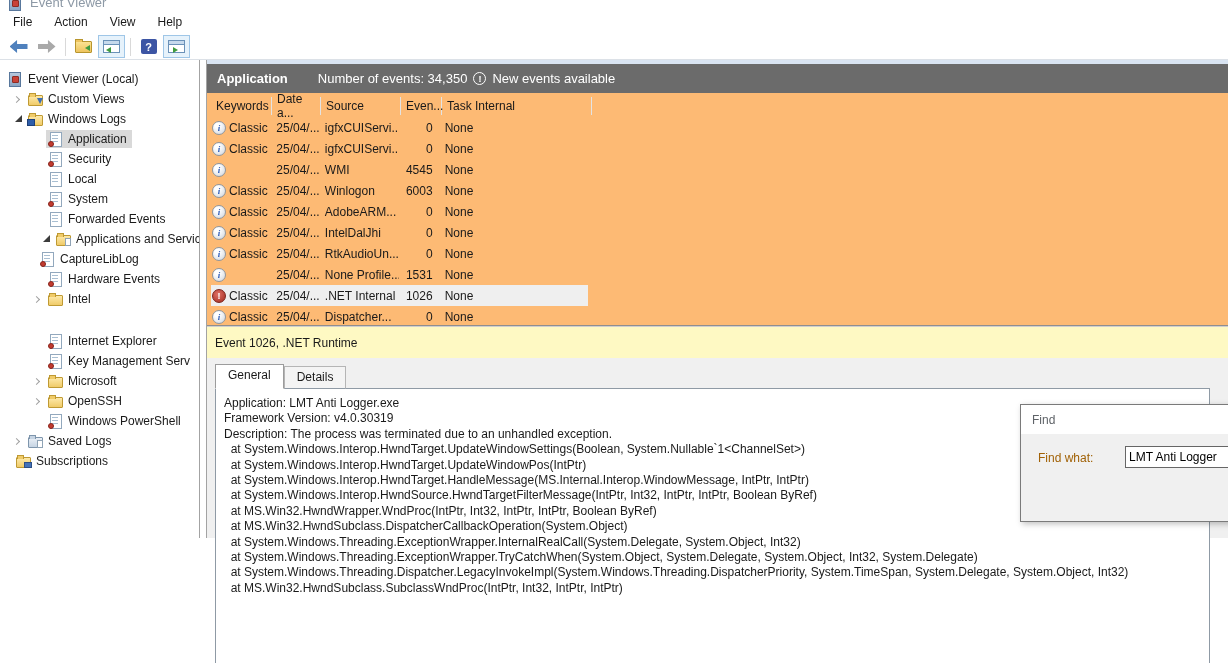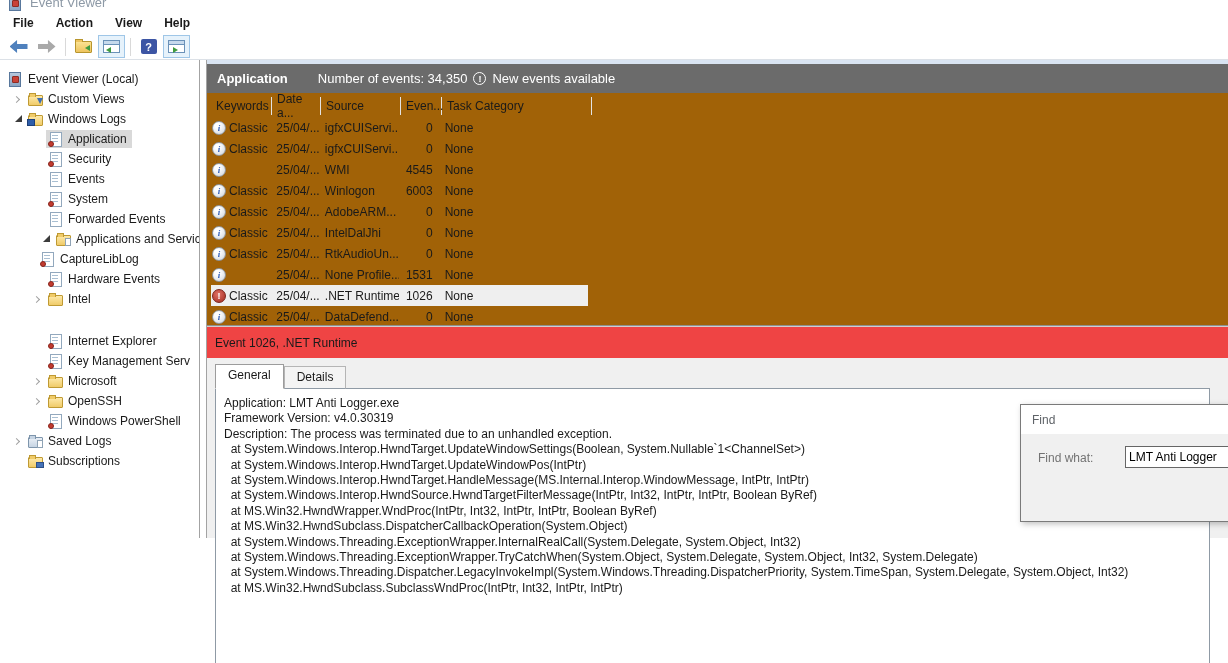--- a/index.html
+++ b/index.html
@@ -7,21 +7,21 @@
   body {
     width:1228px; height:663px; overflow:hidden; position:relative;
     background:#fff; font-family:"Liberation Sans",sans-serif; font-size:12px; color:#1a1a1a;
     cursor:default;
   }
   
   .titlebar { height:12px; overflow:hidden; display:flex; align-items:flex-start; gap:7px; padding-left:8px; }
   .titlebar .ni { margin-top:-4px; }
   .titlebar-text { margin-top:-5px; color:#8d99a6; font-size:13px; }
   
-  .menubar { height:22px; display:flex; align-items:center; padding-left:2px;font-weight:bold; }
+  .menubar { height:22px; display:flex; align-items:flex-start; padding-left:2px; }
   .menu-item { padding:3px 11px; }
   
   .toolbar { height:26px; display:flex; align-items:center; padding-left:5px; border-bottom:1px solid #dce1e7; }
   .tb-btn { width:27px; height:23px; display:flex; align-items:center; justify-content:center;
             border:1px solid transparent; margin-right:1px; }
   .tb-btn.active { background:#e6f2fb; border-color:#9fc6e7; }
   .tb-sep { width:1px; height:18px; background:#d9d9d9; margin:0 4px; }
   .tbi-back { width:18px; height:13px; background:var(--accent_blue,#4f81bd);
       clip-path:polygon(0 50%,42% 0,42% 30%,100% 30%,100% 70%,42% 70%,42% 100%); }
   .tbi-forward { width:18px; height:13px; background:#a9a9a9;
@@ -84,21 +84,21 @@
              display:flex; flex-direction:column; min-width:0; background:#fff; }
   .top-strip { height:4px; background:var(--top_strip,#d9e4f2); flex:none; }
   .panel-header { height:29px; background:var(--panel_header_bg,#6b6b6b); color:#fff;
       display:flex; align-items:center; flex:none; font-size:13px; }
   .ph-title { font-weight:bold; padding-left:10px; }
   .ph-status { margin-left:30px; display:flex; align-items:center; gap:6px; }
   .ph-alert { width:13px; height:13px; border:1px solid #fff; border-radius:50%; flex:none;
       display:inline-flex; align-items:center; justify-content:center; font-size:9px; font-weight:bold; }
   .ph-alert::after { content:"!"; }
   
-  .table-wrap { height:233px; flex:none; overflow:hidden; background:#a16207;
+  .table-wrap { height:233px; flex:none; overflow:hidden; background:#fdba74;
       border-bottom:1px solid #8f8f8f; padding-top:2px; }
   .thead { display:flex; height:22px; align-items:center; margin-left:4px; }
   .th { padding-left:5px; border-right:1px solid #e3e3e3; height:18px; display:flex; align-items:center; }
   .w-kw{width:61px;} .w-date{width:49px;} .w-src{width:80px;} .w-eid{width:41px;} .w-task{width:150px;}
   .trow { display:flex; height:21px; align-items:center; margin-left:4px; width:377px; }
   .trow.selected { background:var(--row_selection,#efefef); }
   .td { padding-left:5px; height:100%; display:flex; align-items:center; white-space:nowrap; overflow:hidden; }
   .td.w-kw { gap:3px; padding-left:1px; }
   .td.w-eid { justify-content:flex-end; padding-right:7px; padding-left:0; }
   .lv { width:14px; height:14px; border-radius:50%; flex:none; display:inline-flex; align-items:center;
@@ -106,36 +106,36 @@
   .lv-info { background:radial-gradient(circle at 35% 30%,#ffffff 20%,#dfe3e8 70%,#c8cdd4);
       border:1px solid #8f969e; color:var(--info_blue,#2d5bb8);
       font-style:italic; font-family:"Liberation Serif",serif; }
   .lv-info::after { content:"i"; }
   .lv-error { background:radial-gradient(circle at 40% 35%,#d96a5e 10%,#b23b30 75%);
       border:1px solid #7c241c; color:#fff; }
   .lv-error::after { content:"!"; }
   
   .preview { flex:1; background:var(--dialog_bg,#f0f0f0); border-top:1px solid #cfcfcf;
       display:flex; flex-direction:column; min-height:0; }
-  .pv-title { background:#ef4444; padding:9px 0 8px 8px; flex:none; }
+  .pv-title { background:#fef9c3; padding:9px 0 8px 8px; flex:none; }
   .pv-tabs { display:flex; align-items:flex-end; margin:5px 0 -1px 8px; position:relative; z-index:2;
       height:26px; flex:none; }
   .tab { border:1px solid #b5b5b5; border-bottom:1px solid #8f9aa5; background:#f4f4f4;
       padding:3px 12px 4px; }
   .tab.active { background:#fff; border-color:#9c9c9c; border-bottom:1px solid #fff; padding-bottom:6px; }
   .pv-box { margin-left:8px; margin-right:18px; border:1px solid #8f9aa5; background:#fff;
       height:320px; flex:none; padding:7px 0 0 8px; overflow:hidden; }
   .pv-line { white-space:pre; line-height:15.4px; }
   
   .find-dialog { position:absolute; left:1020px; top:404px; width:215px; height:118px;
       border:1px solid #7a7a7a; background:var(--dialog_bg,#f0f0f0);
       box-shadow:2px 2px 6px rgba(0,0,0,.25); z-index:10; }
   .fd-title { height:29px; background:#fff; color:#5f6368; display:flex; align-items:center; padding-left:11px; }
   .fd-body { position:relative; height:88px; }
-  .fd-label { position:absolute; left:17px; top:17px; color:#737373; }
+  .fd-label { position:absolute; left:17px; top:17px; color:#a16207; }
   .fd-input { position:absolute; left:104px; top:12px; width:140px; height:22px; border:1px solid #666;
       background:#fff; font-family:"Liberation Sans",sans-serif; font-size:12px; padding:0 3px; }
 </style>
 </head>
 <body>
 
 <div class="titlebar">
   <span class="ni ni-root"></span>
   <span class="titlebar-text">Event Viewer</span>
 </div>
@@ -212,21 +212,21 @@
         <span class="tree-sel">
           <span class="ni ni-page">
             <i class="ov ov-reddot"></i>
           </span>
           <span class="tree-label">Security</span>
         </span>
       </div>
       <div class="tree-row" style="padding-left: 46px;">
         <span class="tree-sel">
           <span class="ni ni-page"></span>
-          <span class="tree-label">Events</span>
+          <span class="tree-label">Local</span>
         </span>
       </div>
       <div class="tree-row" style="padding-left: 46px;">
         <span class="tree-sel">
           <span class="ni ni-page">
             <i class="ov ov-reddot"></i>
           </span>
           <span class="tree-label">System</span>
         </span>
       </div>
@@ -318,21 +318,21 @@
         <span class="exp">
           <span class="exp-c"></span>
         </span>
         <span class="tree-sel">
           <span class="ni ni-saved">
             <i class="ov ov-page"></i>
           </span>
           <span class="tree-label">Saved Logs</span>
         </span>
       </div>
-      <div class="tree-row" style="padding-left: 26px;">
+      <div class="tree-row" style="padding-left: 14px;">
         <span class="tree-sel">
           <span class="ni ni-subs">
             <i class="ov ov-table"></i>
           </span>
           <span class="tree-label">Subscriptions</span>
         </span>
       </div>
     </div>
 
   <div class="content">
@@ -346,21 +346,21 @@
         <span>New events available</span>
       </span>
     </div>
 
     <div class="table-wrap">
       <div class="thead" id="thead">
           <div class="th w-kw">Keywords</div>
           <div class="th w-date">Date a...</div>
           <div class="th w-src">Source</div>
           <div class="th w-eid">Even...</div>
-          <div class="th w-task">Task Category</div>
+          <div class="th w-task">Task Internal</div>
         </div>
       <div id="tbody">
           <div class="trow">
             <div class="td w-kw">
               <span class="lv lv-info"></span>
               <span>Classic</span>
             </div>
             <div class="td w-date">25/04/...</div>
             <div class="td w-src">igfxCUIServi...</div>
             <div class="td w-eid">0</div>
@@ -435,31 +435,31 @@
             <div class="td w-src">None Profile...</div>
             <div class="td w-eid">1531</div>
             <div class="td w-task">None</div>
           </div>
           <div class="trow selected">
             <div class="td w-kw">
               <span class="lv lv-error"></span>
               <span>Classic</span>
             </div>
             <div class="td w-date">25/04/...</div>
-            <div class="td w-src">.NET Runtime</div>
+            <div class="td w-src">.NET Internal</div>
             <div class="td w-eid">1026</div>
             <div class="td w-task">None</div>
           </div>
           <div class="trow">
             <div class="td w-kw">
               <span class="lv lv-info"></span>
               <span>Classic</span>
             </div>
             <div class="td w-date">25/04/...</div>
-            <div class="td w-src">DataDefend...</div>
+            <div class="td w-src">Dispatcher...</div>
             <div class="td w-eid">0</div>
             <div class="td w-task">None</div>
           </div>
         </div>
     </div>
 
     <div class="preview">
       <div class="pv-title">Event 1026, .NET Runtime</div>
       <div class="pv-tabs" id="tabs">
           <div class="tab active">General</div>

